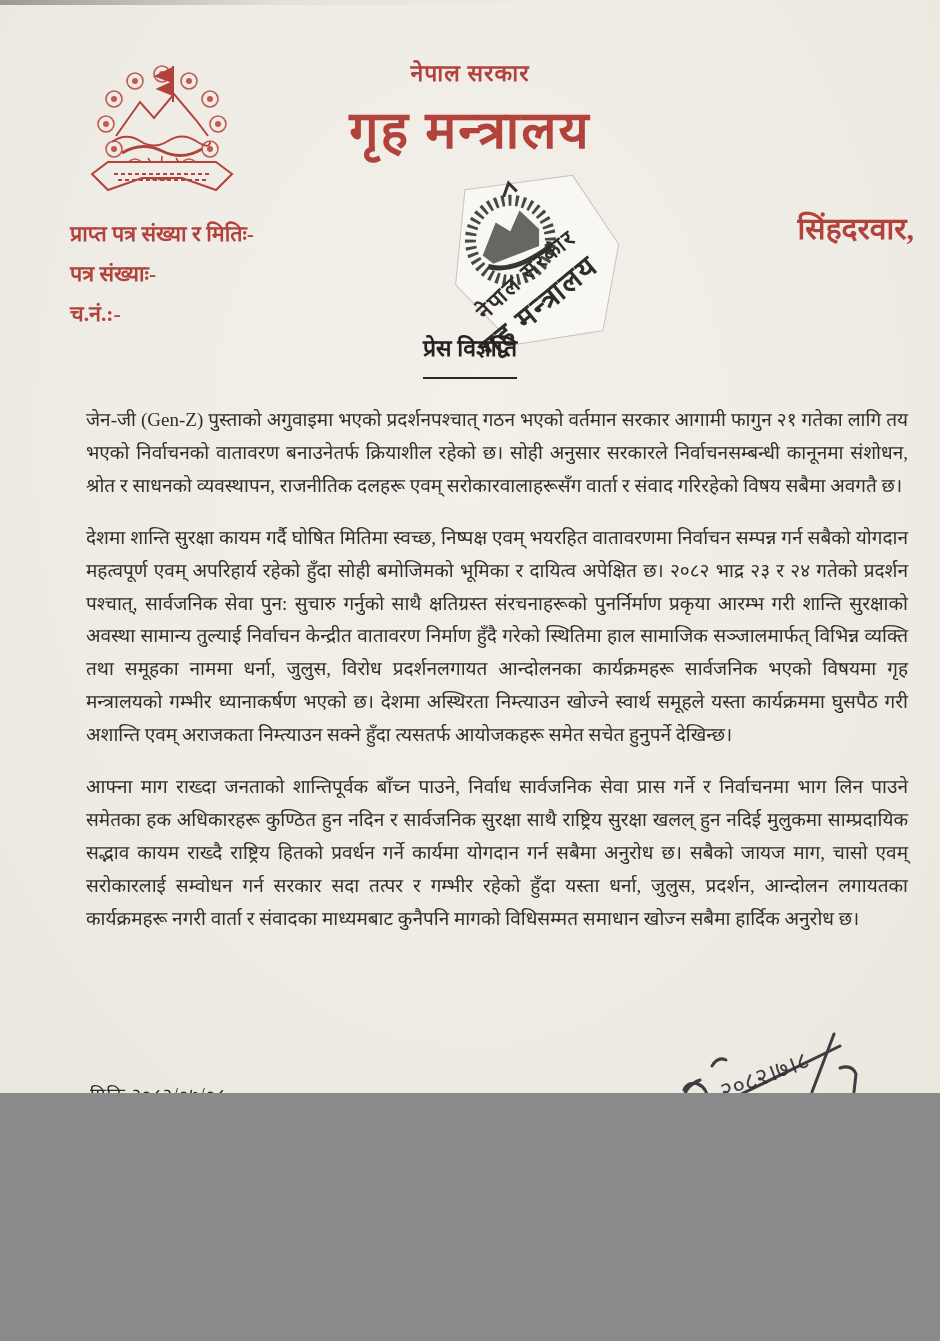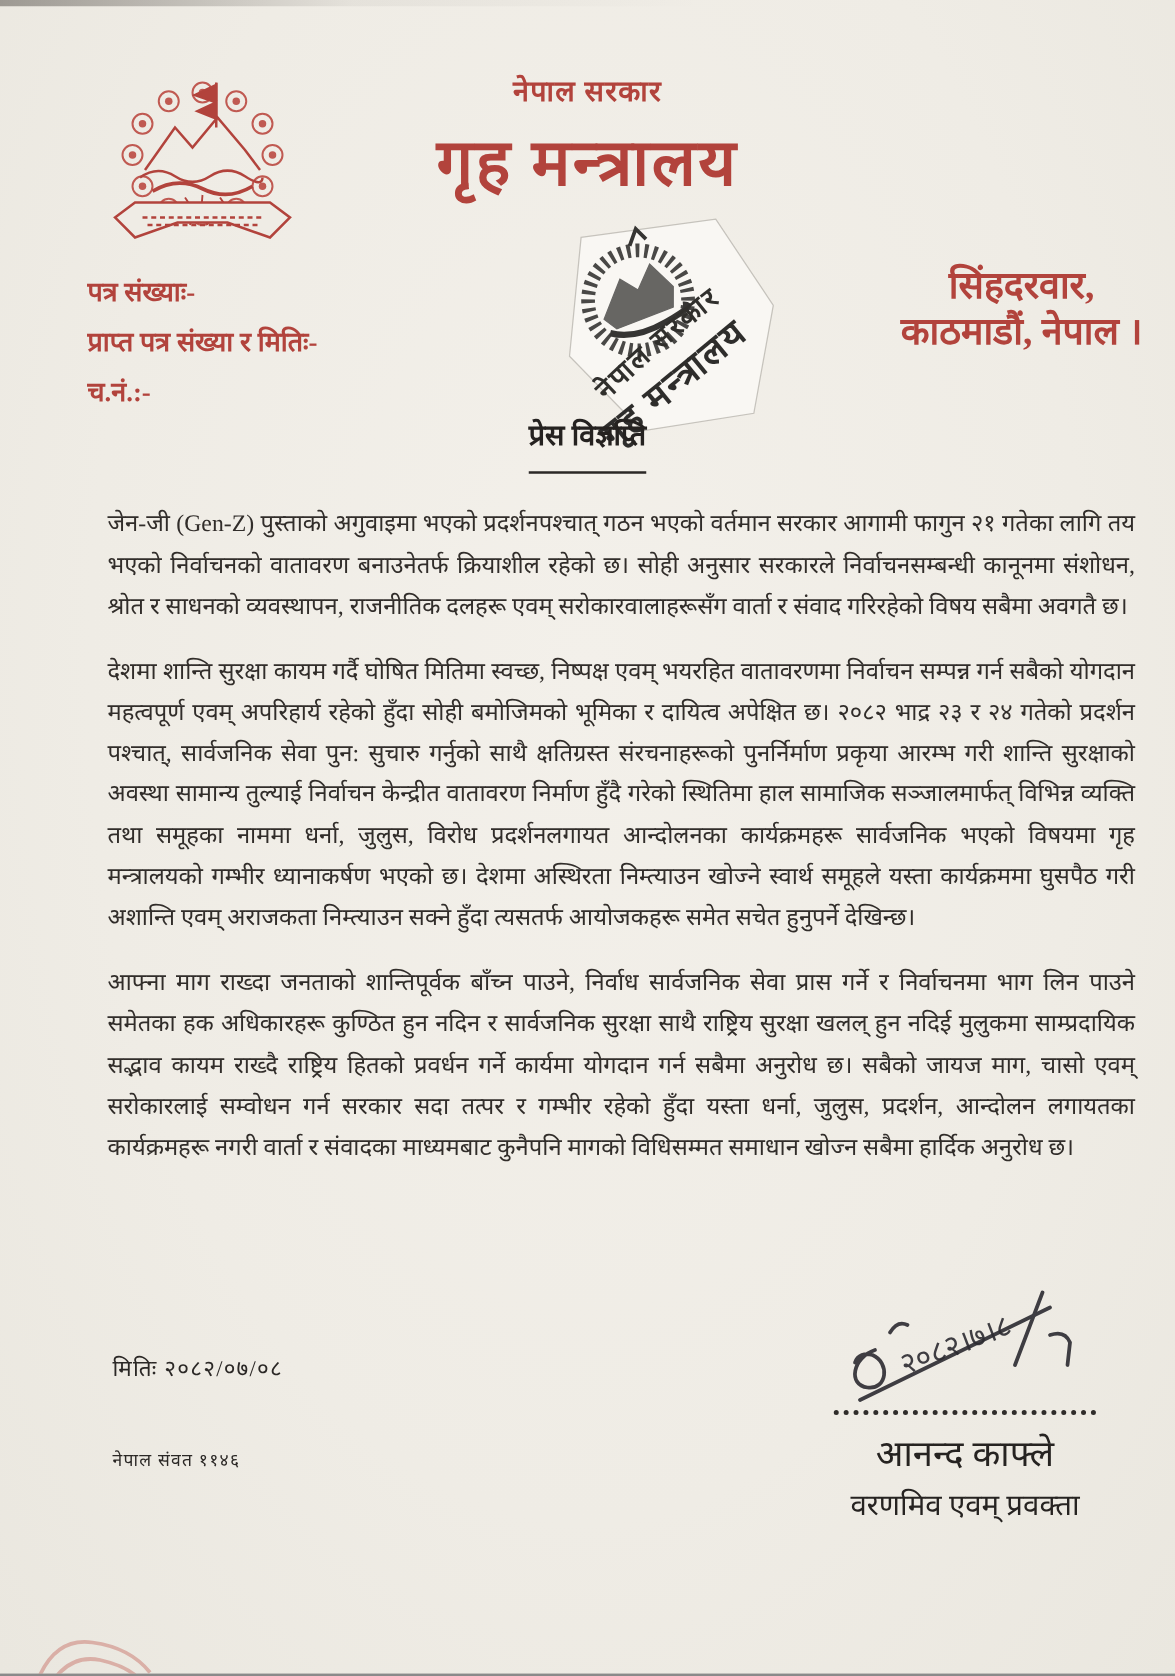--- a/index.html
+++ b/index.html
@@ -2,21 +2,21 @@
 <html><head>
 <meta charset="utf-8">
 <style>
   html,body{margin:0;padding:0;}
   body{
     font-family:"Liberation Serif","DejaVu Serif",serif;
     background:#8a8a8a;
   }
   .page{
     position:relative;
-    width:940px;height:1339px;
+    width:940px;height:1093px;
     margin:0 auto;
     background:
       radial-gradient(ellipse at 50% 40%, #f3f0ea 0%, #efece5 60%, #eae7df 100%);
     overflow:hidden;
     color:#2e2b28;
   }
   .page::before{
     content:"";position:absolute;left:0;top:0;width:100%;height:5px;
     background:linear-gradient(90deg, rgba(60,55,50,.45), rgba(60,55,50,.06) 30%, transparent 60%);
   }
@@ -146,28 +146,27 @@
         <path d="M14,116 L30,104 L138,104 L154,116 L138,132 L104,120 L64,120 L30,132 Z" fill="#efece5"></path>
         <path d="M36,116 h96 M40,122 h88" stroke-width="2" stroke-dasharray="4 3"></path>
       </g>
     </g>
   </svg>
 
   <div class="gov-title red">नेपाल सरकार</div>
   <div class="ministry-title red">गृह मन्त्रालय</div>
 
   <div class="meta red">
+    <div>प्राप्त पत्र संख्या र मितिः-</div>
     <div>पत्र संख्याः-</div>
-    <div>प्राप्त पत्र संख्या र मितिः-</div>
     <div>च.नं.:-</div>
   </div>
 
   <div class="address red">
     <div>सिंहदरवार,</div>
-    <div>काठमाडौं, नेपाल ।</div>
   </div>
 
   <svg class="stamp" viewBox="0 0 226 216">
     <g transform="rotate(-14 113 108)">
       <polygon points="60,6 168,18 196,96 160,176 70,168 28,96" fill="#fbfaf7" opacity="0.85"></polygon>
       <polygon points="60,6 168,18 196,96 160,176 70,168 28,96" fill="none" stroke="#8b8880" stroke-width="1" opacity="0.5"></polygon>
 
       <g stroke="#1d1c1b" fill="none">
         <circle cx="92" cy="66" r="40" stroke-width="11" stroke-dasharray="3 4" opacity="0.9"></circle>
         <path d="M62,74 L82,46 L94,58 L108,40 L122,62 L118,78 L70,84 Z" fill="#1d1c1b" opacity="0.75"></path>

